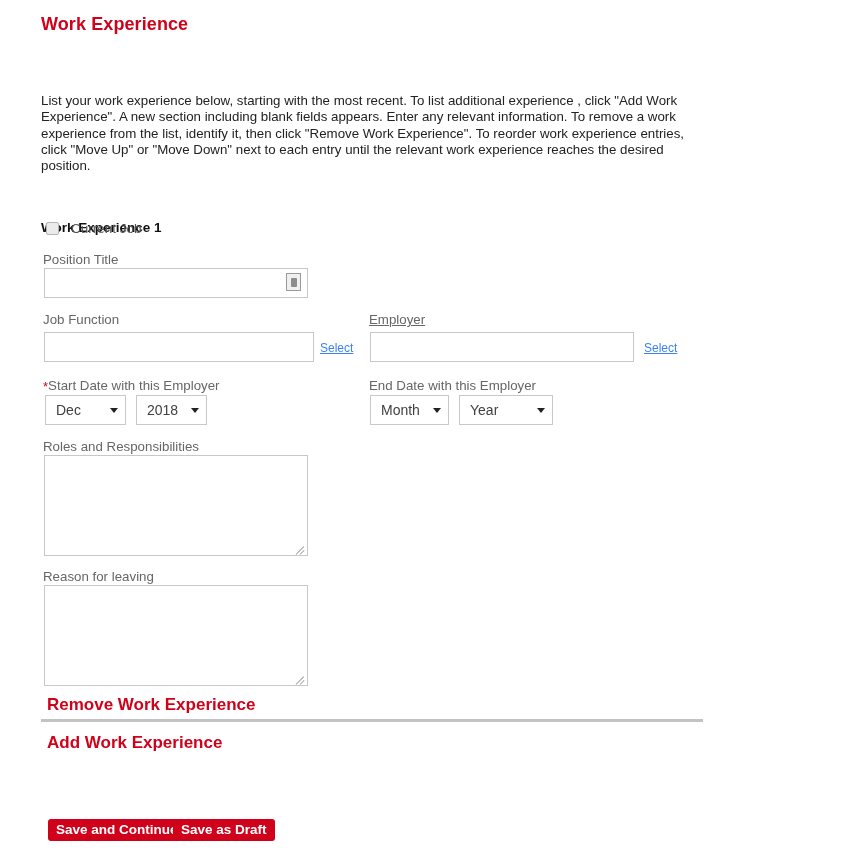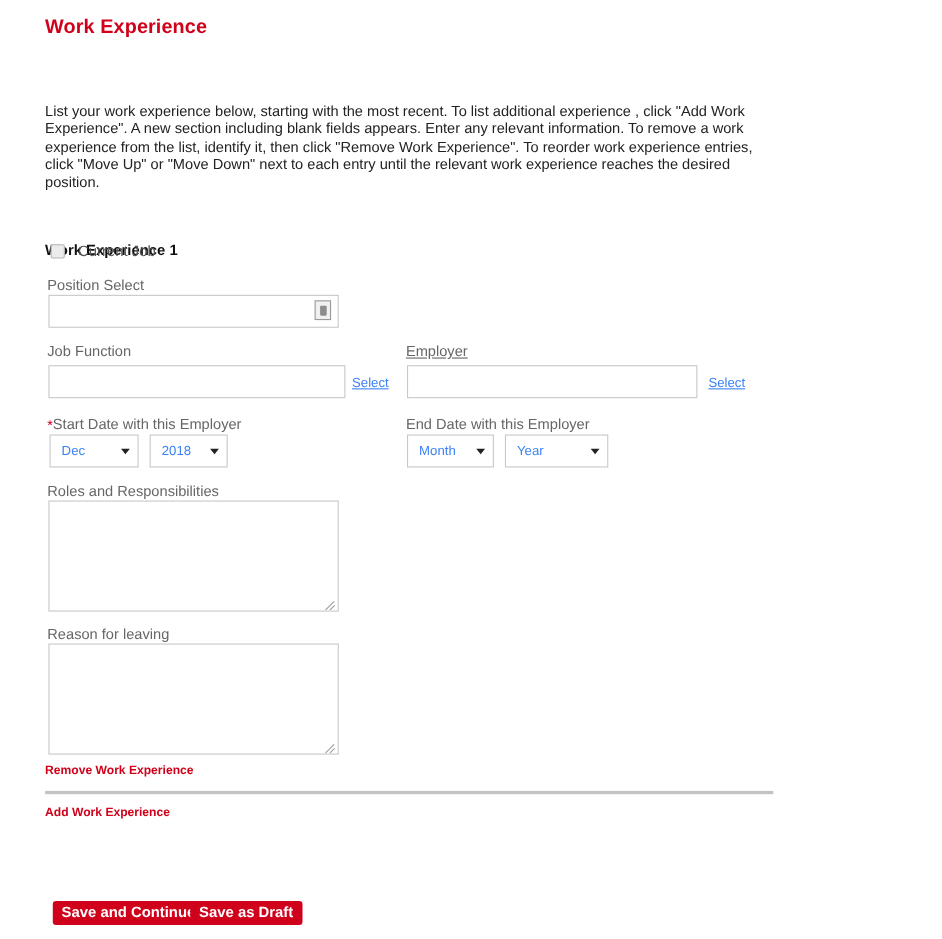--- a/index.html
+++ b/index.html
@@ -183,22 +183,22 @@
   .dropdown {
     position: absolute;
     height: 30px;
     border: 1px solid #c8c8c8;
     background: #ffffff;
     box-sizing: border-box;
     display: flex;
     align-items: center;
     justify-content: space-between;
     padding: 0 7px 0 10px;
-    font-size: 12px;
-    color: #3b82f6;
+    font-size: 14px;
+    color: #404040;
     cursor: pointer;
   }
   .dropdown .caret {
     width: 0;
     height: 0;
     border-left: 4px solid transparent;
     border-right: 4px solid transparent;
     border-top: 5px solid #222222;
     margin-left: 8px;
     flex: none;
@@ -241,25 +241,26 @@
   .resize-grip::after {
     width: 6px;
     left: 3px;
     top: 9px;
     transform: rotate(-45deg);
   }
 
   
   .action-link {
     position: absolute;
-    font-size: 11px;
+    font-size: 17px;
     font-weight: bold;
     color: #d0021b;
     cursor: pointer;
     white-space: nowrap;
+    margin-left: 6px;
   }
 
   
   .divider {
     position: absolute;
     left: 41px;
     top: 719px;
     width: 662px;
     height: 3px;
     background: #c3c3c3;
@@ -292,21 +293,21 @@
   <div class="intro">List your work experience below, starting with the most recent. To list additional experience , click "Add Work Experience". A new section including blank fields appears. Enter any relevant information. To remove a work experience from the list, identify it, then click "Remove Work Experience". To reorder work experience entries, click "Move Up" or "Move Down" next to each entry until the relevant work experience reaches the desired position.</div>
 
   <div class="section-heading">Work Experience 1</div>
 
 
   <div class="checkbox-row">
     <div class="checkbox-box"></div>
     <div class="checkbox-label">Current Job</div>
   </div>
 
-  <div class="field-label" style="left:43px; top:252px;">Position Select</div>
+  <div class="field-label" style="left:43px; top:252px;">Position Title</div>
   <input class="text-input" style="left: 44px; top: 268px; width: 264px; height: 30px;" placeholder="">
   <div class="inline-field-icon">
       <span></span>
     </div>
 
   <div class="field-label" style="left:43px; top:312px;">Job Function</div>
   <input class="text-input" style="left: 44px; top: 332px; width: 270px; height: 30px;" placeholder="">
   <div class="select-link" style="left:320px; top:341px;">Select</div>
 
   <div class="field-label" style="left:369px; top:312px;text-decoration:underline;">Employer</div>

